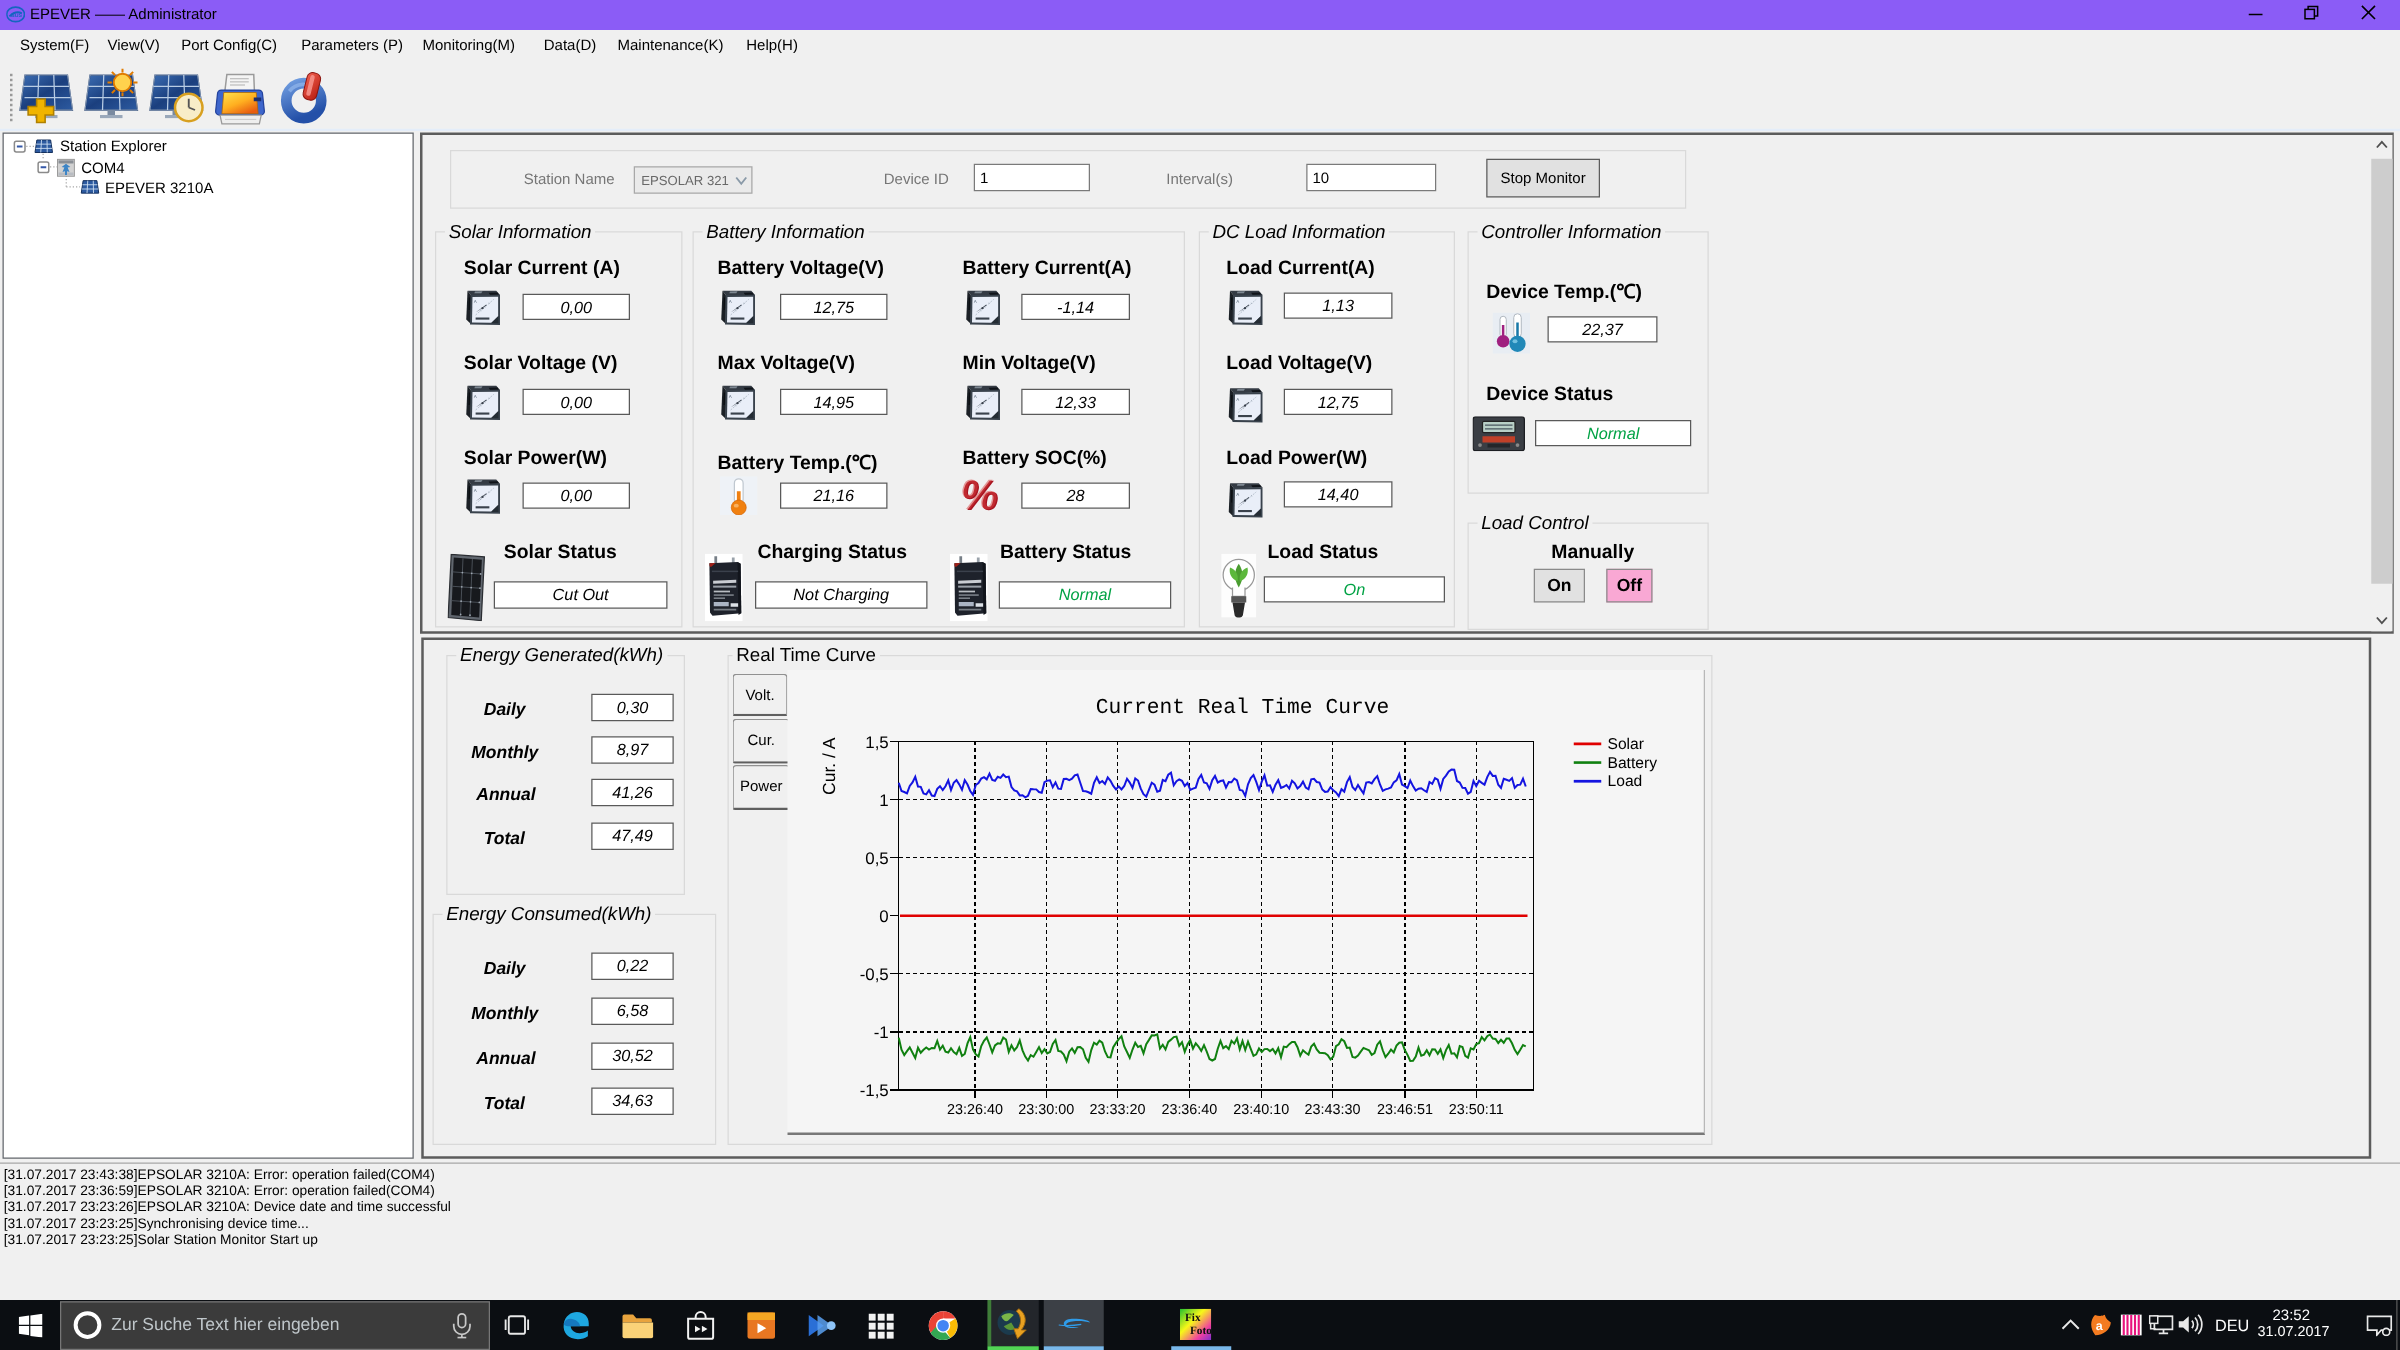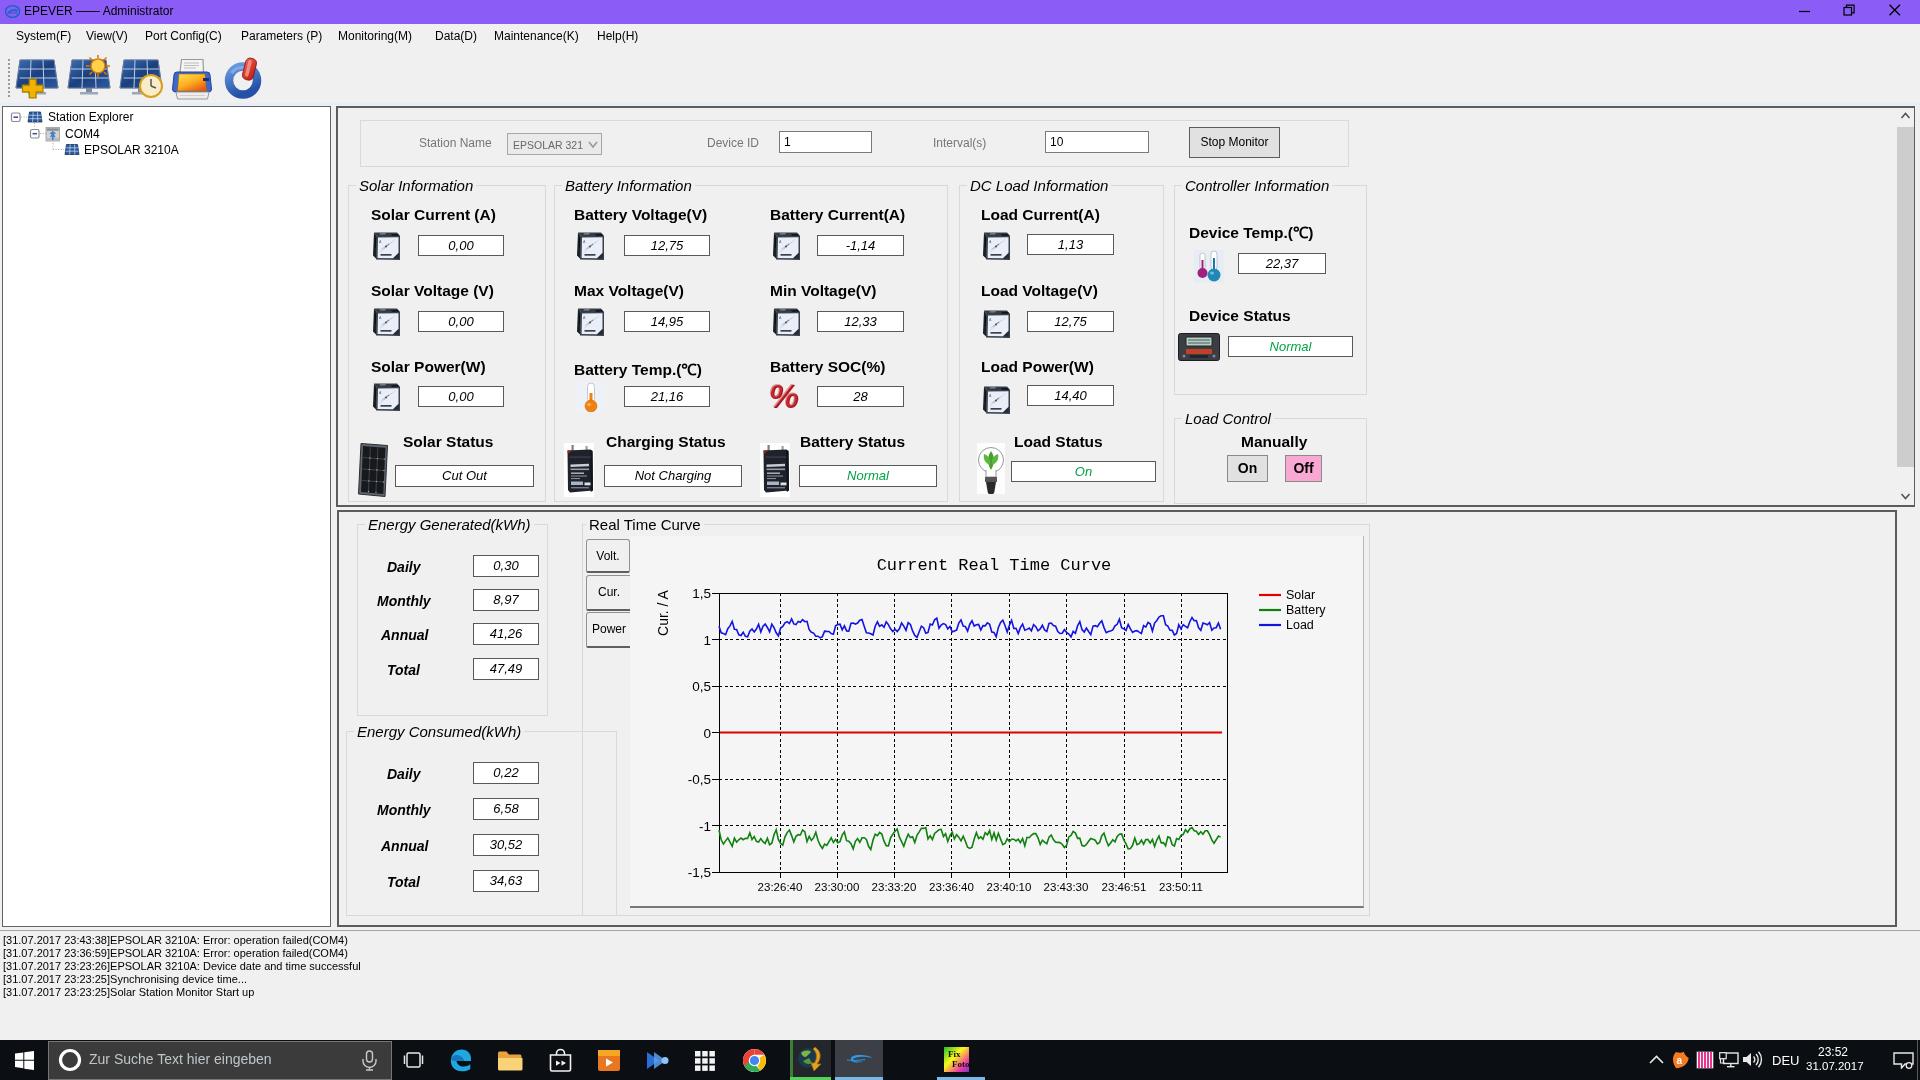--- a/index.html
+++ b/index.html
@@ -178,21 +178,21 @@
       <g transform="translate(43,20.5)">
         <rect x="0" y="0" width="13.5" height="13.5" fill="#d2d2d2" stroke="#9a9a9a" stroke-width="0.8"></rect>
         <rect x="0.8" y="0.8" width="12" height="2.5" fill="#8a8f96"></rect>
         <rect x="0.8" y="10.5" width="12" height="2.2" fill="#b8bcc2"></rect>
         <path d="M6.8 3.5 l3.5 2.5 l-2.2 0.4 l1.5 3.6 l-2 -0.6 l0 3 l-1.6 0 l0 -3 l-2 0.6 l1.5 -3.6 l-2.2 -0.4 Z" fill="#3d85c6"></path>
       </g>
       <use href="#treepanel" transform="translate(62,37)"></use>
     </svg>
     <span class="abs" style="left:45px;top:3px">Station Explorer</span>
     <span class="abs" style="left:62px;top:20px">COM4</span>
-    <span class="abs" style="left:81px;top:36px">EPSOLAR 3210A</span>
+    <span class="abs" style="left:81px;top:36px">EPEVER 3210A</span>
   </div>
   <div class="abs" id="mainup">
     <svg width="0" height="0" style="position:absolute">
       <defs>
         <linearGradient id="gframe" x1="0" y1="0" x2="1" y2="1">
           <stop offset="0" stop-color="#5d656e"></stop>
             <stop offset="1" stop-color="#21252a"></stop>
         </linearGradient>
         <g id="gauge">
           <path d="M4 2.5 L27 2.5 L30 6 L7 6.5 Z" fill="#343b44"></path>
@@ -448,21 +448,21 @@
         <span class="gbt">Energy Generated(kWh)</span>
       </div>
     <span class="elbl" style="left:48px;top:47px">Daily</span>
     <div class="vbox" style="left:134px;top:43px;width:66px;height:22px"><span>0,30</span></div>
     <span class="elbl" style="left:38px;top:81px">Monthly</span>
     <div class="vbox" style="left:134px;top:77px;width:66px;height:22px"><span>8,97</span></div>
     <span class="elbl" style="left:42px;top:115px">Annual</span>
     <div class="vbox" style="left:134px;top:111px;width:66px;height:22px"><span>41,26</span></div>
     <span class="elbl" style="left:48px;top:150px">Total</span>
     <div class="vbox" style="left:134px;top:146px;width:66px;height:22px"><span>47,49</span></div>
-    <div class="gb" style="left:7px;top:219px;width:271px;height:185px">
+    <div class="gb" style="left:7px;top:219px;width:227px;height:185px">
         <span class="gbt">Energy Consumed(kWh)</span>
       </div>
     <span class="elbl" style="left:48px;top:254px">Daily</span>
     <div class="vbox" style="left:134px;top:250px;width:66px;height:22px"><span>0,22</span></div>
     <span class="elbl" style="left:38px;top:290px">Monthly</span>
     <div class="vbox" style="left:134px;top:286px;width:66px;height:22px"><span>6,58</span></div>
     <span class="elbl" style="left:42px;top:326px">Annual</span>
     <div class="vbox" style="left:134px;top:322px;width:66px;height:22px"><span>30,52</span></div>
     <span class="elbl" style="left:48px;top:362px">Total</span>
     <div class="vbox" style="left:134px;top:358px;width:66px;height:22px"><span>34,63</span></div>

